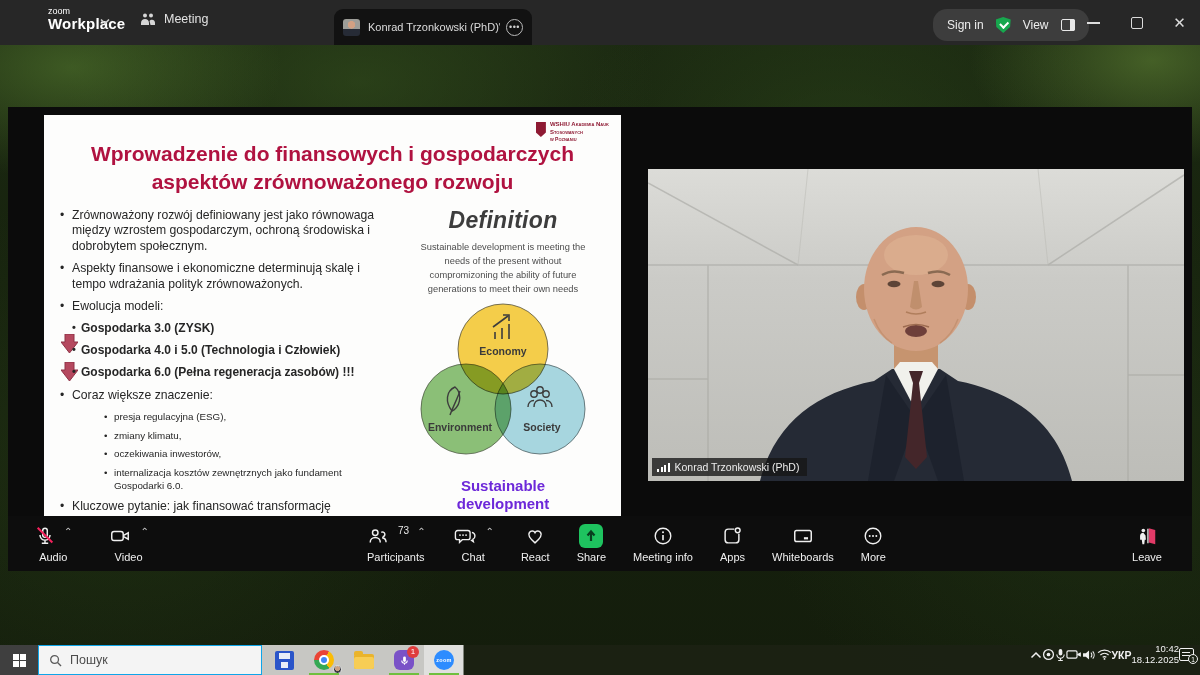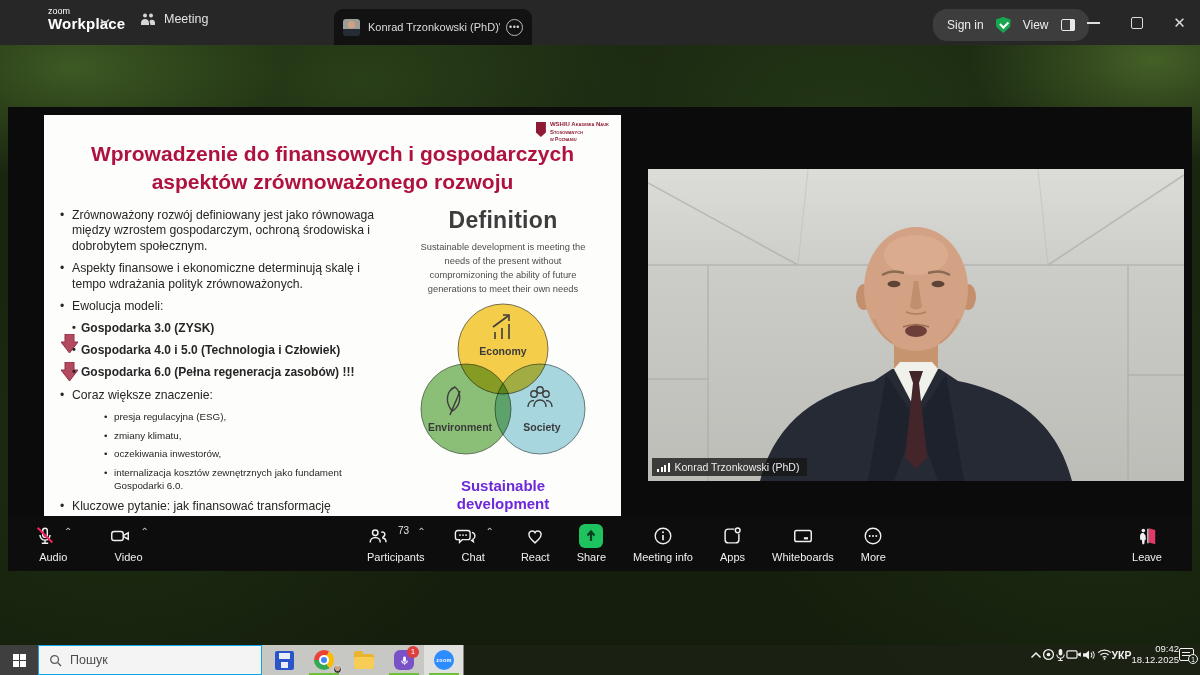--- a/index.html
+++ b/index.html
@@ -62,21 +62,21 @@
   .bullet { position:relative; padding-left:14px; margin-bottom:7px; }
   .bullet:before { content:"•"; position:absolute; left:2px; top:0; }
   .models { position:relative; margin:2px 0 6px 14px; }
   .model { position:relative; padding-left:9px; font-weight:bold; font-size:12px; margin-bottom:7px; white-space:nowrap; }
   .model:before { content:"•"; position:absolute; left:0; top:0; font-size:11px; }
   .m-arrow { position:absolute; left:-11px; width:17px; height:19px; }
   .subs { margin:3px 0 6px 46px; font-size:9.8px; line-height:1.35; }
   .sub { position:relative; padding-left:10px; margin-bottom:5.5px; }
   .sub:before { content:"•"; position:absolute; left:0; top:0; }
   .right-col { position:absolute; left:352px; top:92px; width:214px; text-align:center; }
-  .def-title { font-size:23px; font-weight:bold; color:#3d3d3d; letter-spacing:.3px; }
+  .def-title { font-size:23px; font-weight:bold; color:#3d3d3d; letter-spacing:.3px;font-style:italic; }
   .def-text { font-size:9.3px; color:#4d4d4d; line-height:1.5; width:178px; margin:7px auto 0; }
   .venn { margin-top:2px; }
   .venn-caption { font-size:15px; font-weight:bold; color:#6d28d9; line-height:1.2; width:110px; margin:2px auto 0; }
   .navdots { position:absolute; left:8px; bottom:4px; display:flex; gap:7px; opacity:.3; }
   .navdots span { width:11px; height:11px; border:1px solid #999; border-radius:50%; }
 
   
   .video-panel { position:absolute; left:640px; top:62px; width:536px; height:312px; background:#c2410c; overflow:hidden; }
   .name-tag { position:absolute; left:4px; bottom:5px; background:rgba(22,22,22,.78); color:#ececec;
               font-size:10.5px; padding:3px 8px 3px 5px; display:flex; align-items:center; gap:5px; }
@@ -506,21 +506,21 @@
       <svg width="15" height="12" viewBox="0 0 16 13">
           <polygon points="1,4.5 4,4.5 7.5,1.5 7.5,11.5 4,8.5 1,8.5" fill="#f0f0f0"></polygon>
           <path d="M9.5,4 a3.5,3.5 0 0 1 0,5 M11.5,2.5 a6,6 0 0 1 0,8" stroke="#f0f0f0" stroke-width="1.2" fill="none"></path>
         </svg>
       <svg width="15" height="11" viewBox="0 0 16 12">
           <path d="M1,4 a10,10 0 0 1 14,0 M3.5,6.5 a7,7 0 0 1 9,0 M6,9 a3.5,3.5 0 0 1 4,0" stroke="#f0f0f0" stroke-width="1.3" fill="none"></path>
           <circle cx="8" cy="10.8" r="1" fill="#f0f0f0"></circle>
         </svg>
       <span class="tray-lang">УКР</span>
       <div class="tray-clock">
-        <div>09:42</div>
+        <div>10:42</div>
         <div>18.12.2025</div>
       </div>
       <div class="notif">
           <i></i>
           <b>1</b>
         </div>
     </div>
   </div>
 
 </div>

